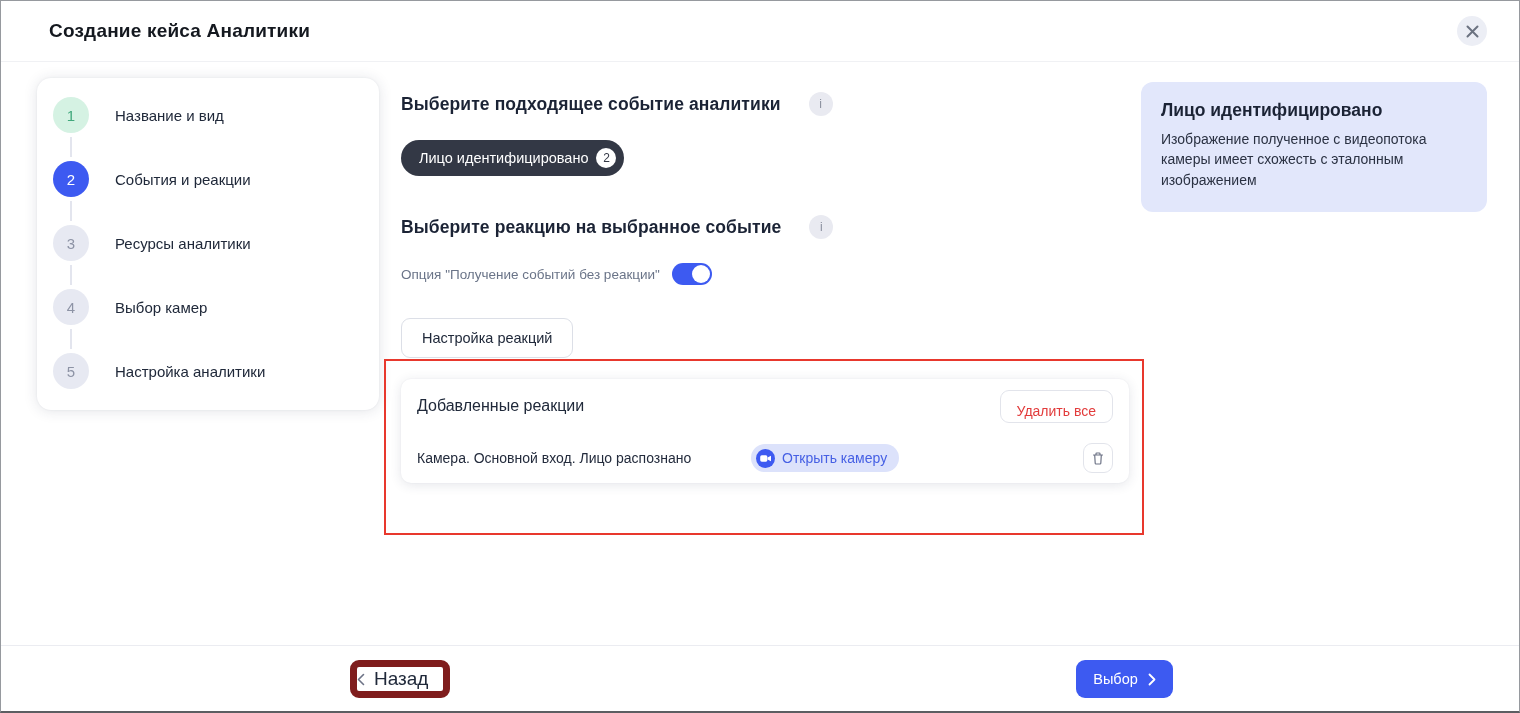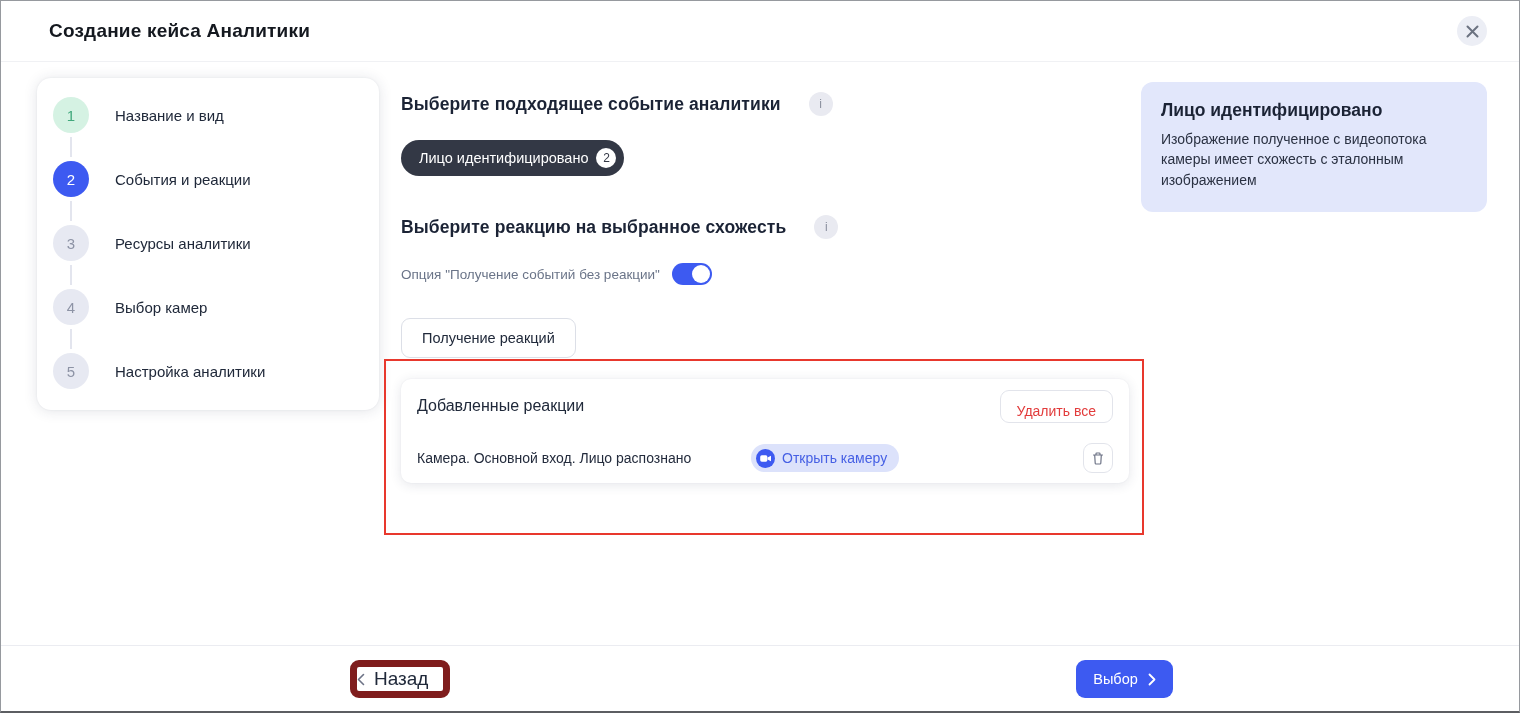--- a/index.html
+++ b/index.html
@@ -205,32 +205,32 @@
       </div>
 
       <div class="chips-row">
         <button class="chip selected">
           <span>Лицо идентифицировано</span>
           <span class="chip-badge">2</span>
         </button>
       </div>
 
       <div class="section-title-row reaction-heading">
-        <span class="section-title">Выберите реакцию на выбранное схожесть</span>
+        <span class="section-title">Выберите реакцию на выбранное событие</span>
         <span class="info-icon">i</span>
       </div>
 
       <div class="toggle-row">
         <span class="toggle-label">Опция "Получение событий без реакции"</span>
         <button class="toggle" aria-checked="true">
           <span class="knob"></span>
         </button>
       </div>
 
-      <button class="configure-btn">Получение реакций</button>
+      <button class="configure-btn">Настройка реакций</button>
     </div>
 
     <div class="reactions-card">
       <div class="reactions-card-header">
         <span class="reactions-card-title">Добавленные реакции</span>
         <button class="delete-all-btn">Удалить все</button>
       </div>
       <div class="table-row">
         <span class="row-name">Камера. Основной вход. Лицо распознано</span>
         <span class="reaction-pill">

